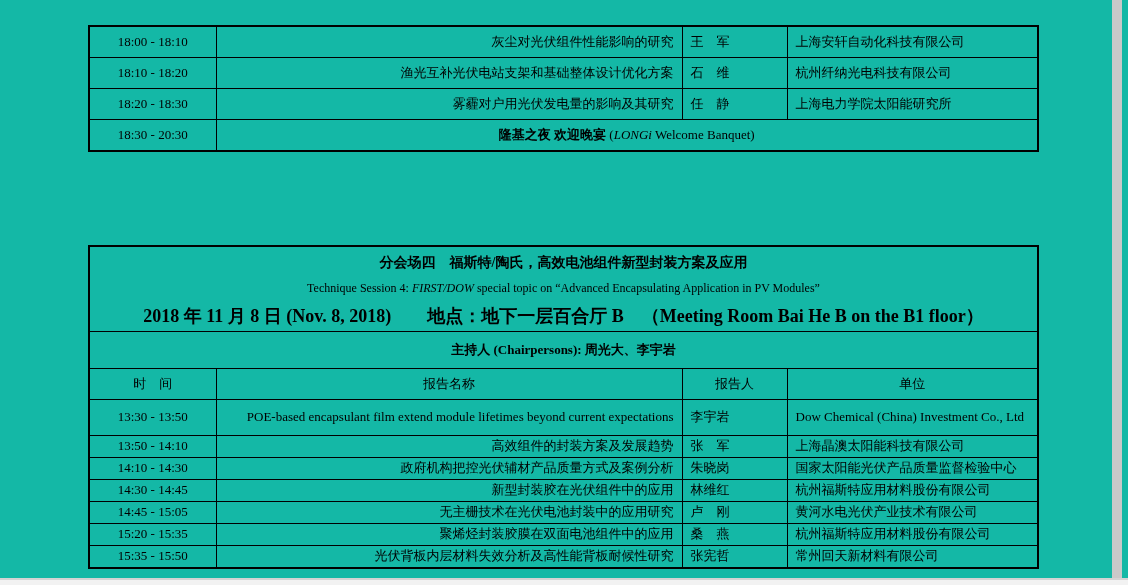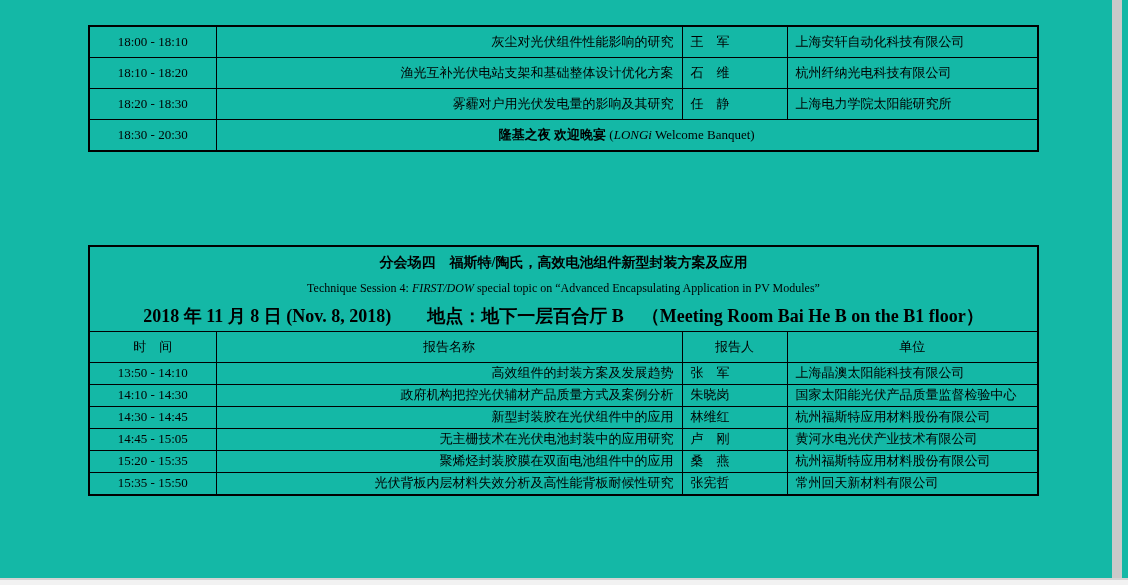--- a/index.html
+++ b/index.html
@@ -107,24 +107,33 @@
       </colgroup>
     <tbody>
       <tr>
         <td class="session-head-cell" colspan="4">
           <div class="session-title-zh">分会场四　福斯特/陶氏，高效电池组件新型封装方案及应用</div>
           <div class="session-title-en"><span>Technique Session 4: </span><span class="italic">FIRST/DOW</span><span> special topic on “Advanced Encapsulating Application in PV Modules”</span></div>
           <div class="session-date-line">2018 年 11 月 8 日 (Nov. 8, 2018)　　地点：地下一层百合厅 B　（Meeting Room Bai He B on the B1 floor）</div>
         </td>
       </tr>
       <tr>
+        <td class="chair-cell" colspan="4">主持人 (Chairpersons): 周光大、李宇岩</td>
+      </tr>
+      <tr>
         <td class="colhead-cell">时　间</td>
         <td class="colhead-cell">报告名称</td>
         <td class="colhead-cell">报告人</td>
         <td class="colhead-cell">单位</td>
+      </tr>
+      <tr class="h36">
+        <td class="time-cell">13:30 - 13:50</td>
+        <td class="title-cell">POE-based encapsulant film extend module lifetimes beyond current expectations</td>
+        <td class="speaker-cell">李宇岩</td>
+        <td class="org-cell">Dow Chemical (China) Investment Co., Ltd</td>
       </tr>
       <tr class="h22">
         <td class="time-cell">13:50 - 14:10</td>
         <td class="title-cell">高效组件的封装方案及发展趋势</td>
         <td class="speaker-cell">张　军</td>
         <td class="org-cell">上海晶澳太阳能科技有限公司</td>
       </tr>
       <tr class="h22">
         <td class="time-cell">14:10 - 14:30</td>
         <td class="title-cell">政府机构把控光伏辅材产品质量方式及案例分析</td>

